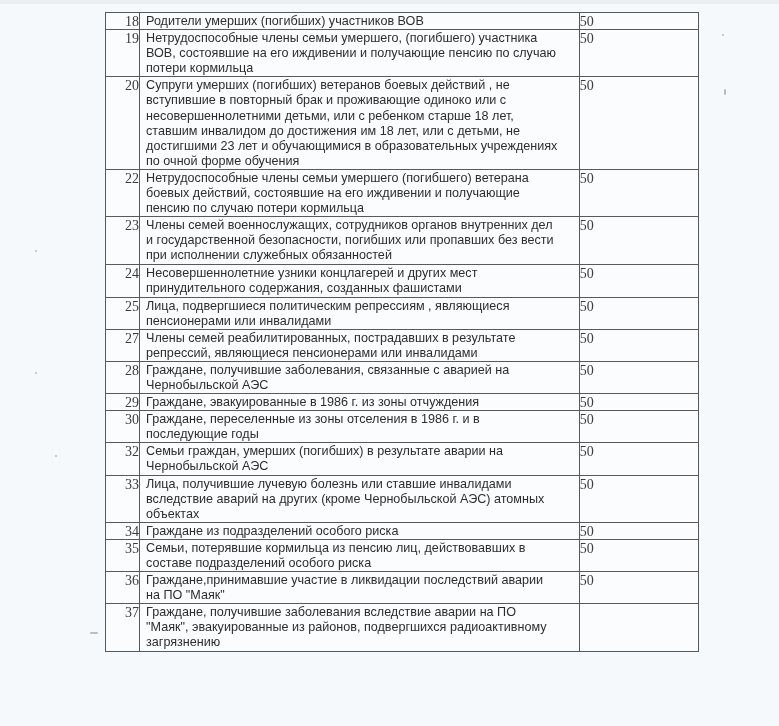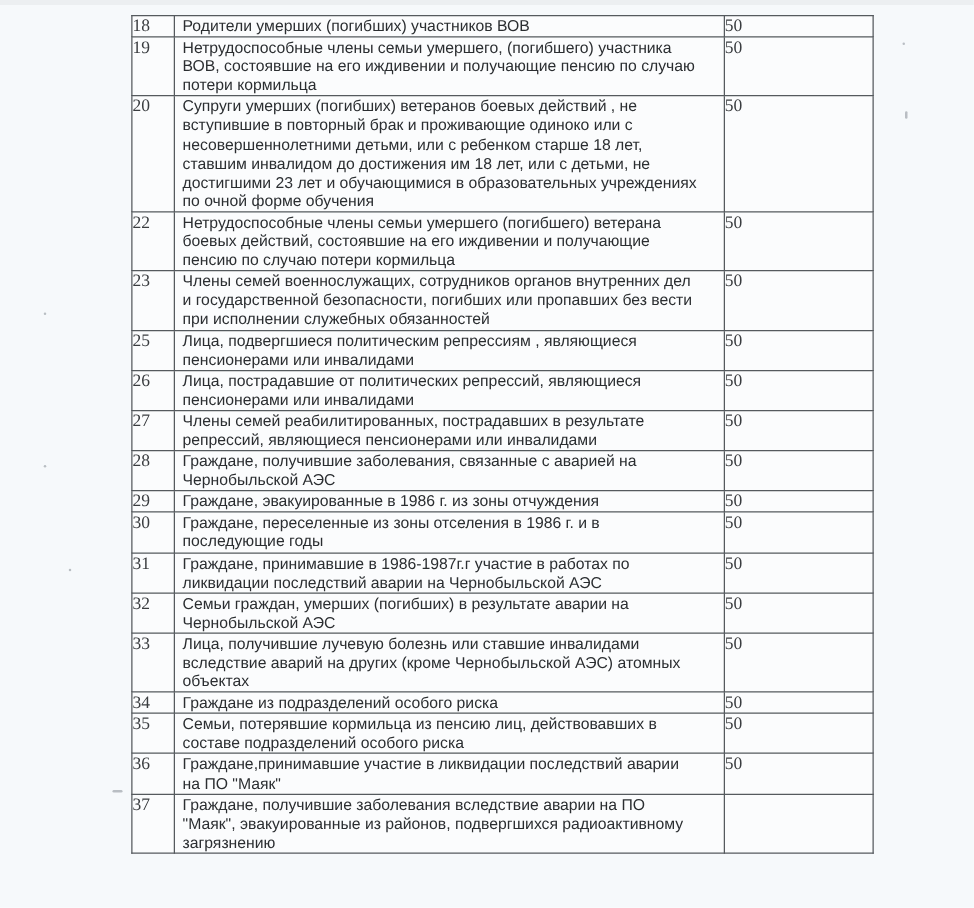--- a/index.html
+++ b/index.html
@@ -20,21 +20,21 @@
     border: 1px solid #555a5e;
     vertical-align: top;
     padding: 0;
   }
   .col-num { width: 34px; }
   .col-desc { width: 439px; }
   .col-val { width: 119px; }
   .num {
     font-family: "Liberation Serif", serif;
     font-size: 14px; line-height: 15px;
-    text-align: left; color: #3a3d40;
+    text-align: right; color: #3a3d40;
     padding-top: 1px !important;
   }
   .desc {
     font-family: "Liberation Sans", sans-serif;
     font-size: 12.6px; line-height: 15.1px;
     color: #2b2e31;
     padding: 1px 4px 0 6px !important;
     white-space: pre-line;
   }
   .val {
@@ -86,29 +86,29 @@
 пенсию по случаю потери кормильца</td>
         <td class="val">50</td>
       </tr>
     <tr style="height:45px">
         <td class="num">23</td>
         <td class="desc">Члены семей военнослужащих, сотрудников органов внутренних дел
 и государственной безопасности, погибших или пропавших без вести
 при исполнении служебных обязанностей</td>
         <td class="val">50</td>
       </tr>
+    <tr style="height:33px">
+        <td class="num">24</td>
+        <td class="desc">Несовершеннолетние узники концлагерей и других мест
+принудительного содержания, созданных фашистами</td>
+        <td class="val">50</td>
+      </tr>
     <tr style="height:32px">
         <td class="num">25</td>
         <td class="desc">Лица, подвергшиеся политическим репрессиям , являющиеся
-пенсионерами или инвалидами</td>
-        <td class="val">50</td>
-      </tr>
-    <tr style="height:32px">
-        <td class="num">26</td>
-        <td class="desc">Лица, пострадавшие от политических репрессий, являющиеся
 пенсионерами или инвалидами</td>
         <td class="val">50</td>
       </tr>
     <tr style="height:30px">
         <td class="num">27</td>
         <td class="desc">Члены семей реабилитированных, пострадавших в результате
 репрессий, являющиеся пенсионерами или инвалидами</td>
         <td class="val">50</td>
       </tr>
     <tr style="height:31px">
@@ -119,26 +119,20 @@
       </tr>
     <tr style="height:17px">
         <td class="num">29</td>
         <td class="desc">Граждане, эвакуированные в 1986 г. из зоны отчуждения</td>
         <td class="val">50</td>
       </tr>
     <tr style="height:31px">
         <td class="num">30</td>
         <td class="desc">Граждане, переселенные из зоны отселения в 1986 г. и в
 последующие годы</td>
-        <td class="val">50</td>
-      </tr>
-    <tr style="height:32px">
-        <td class="num">31</td>
-        <td class="desc">Граждане, принимавшие в 1986-1987г.г участие в работах по
-ликвидации последствий аварии на Чернобыльской АЭС</td>
         <td class="val">50</td>
       </tr>
     <tr style="height:32px">
         <td class="num">32</td>
         <td class="desc">Семьи граждан, умерших (погибших) в результате аварии на
 Чернобыльской АЭС</td>
         <td class="val">50</td>
       </tr>
     <tr style="height:46px">
         <td class="num">33</td>

